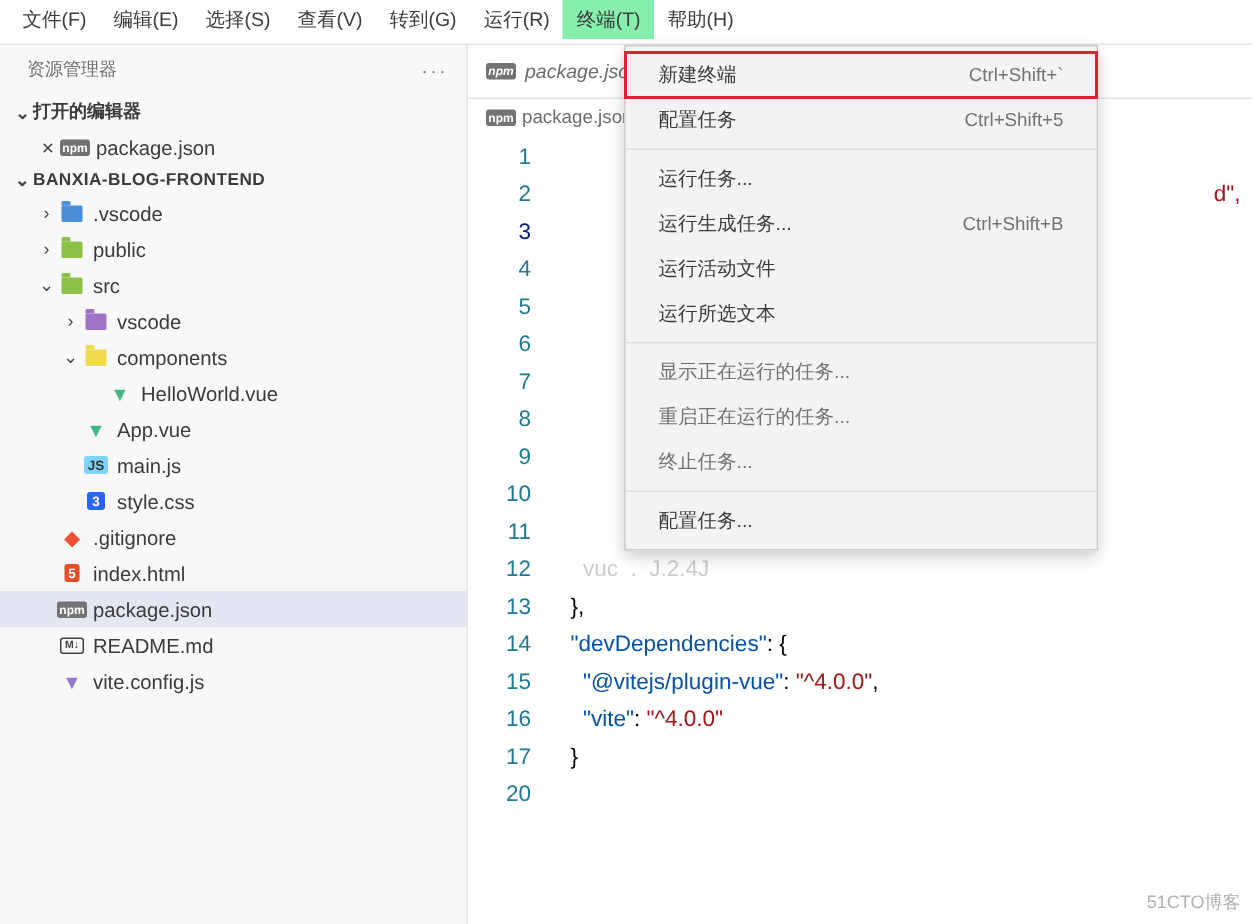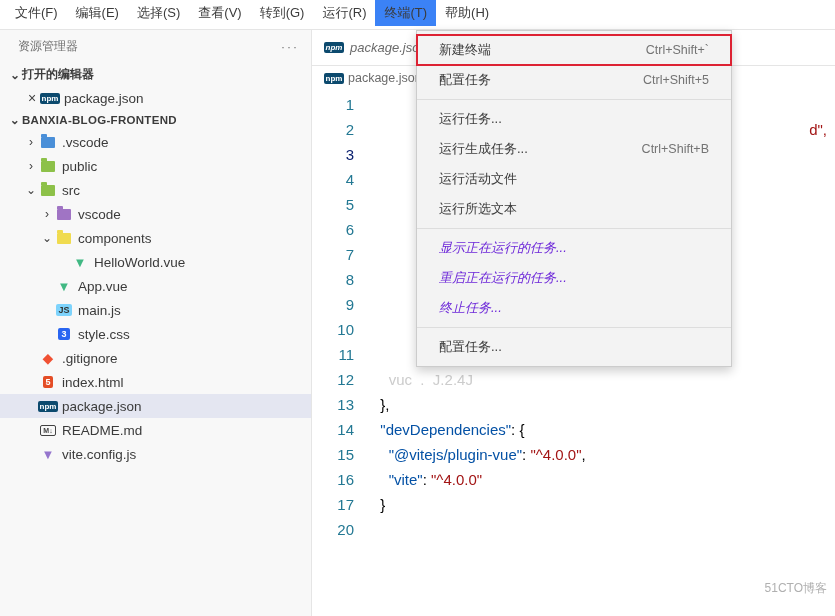--- a/index.html
+++ b/index.html
@@ -1,39 +1,39 @@
 <!DOCTYPE html>
 <html><head>
 <meta charset="utf-8">
 <style>
 * { margin: 0; padding: 0; box-sizing: border-box; font-family: "Segoe UI", -apple-system, sans-serif; }
 body { background: #fff; color: #333; font-size: 13px; overflow: hidden; width: 835px; height: 616px; position: relative; }
 
 .menubar { height: 30px; display: flex; align-items: flex-start; padding: 0 6px; border-bottom: 1px solid #e5e5e5; }
 .menubar-item { padding: 4px 9px; cursor: pointer; font-size: 13px; color: #3b3b3b; }
-.menubar-item.active { background: #3b82f6; }
+.menubar-item.active { background: #86efac; }
 
 .layout { display: flex; height: calc(100% - 30px); }
 
 .sidebar { width: 312px; border-right: 1px solid #e5e5e5; background: #f8f8f8; display: flex; flex-direction: column; }
 .sidebar-header { display: flex; align-items: center; justify-content: space-between; padding: 8px 12px 8px 18px; font-size: 12px; color: #6f6f6f; }
 .dots { letter-spacing: 2px; color: #6f6f6f; cursor: pointer; }
 
 .section-header { display: flex; align-items: center; padding: 3px 8px; font-size: 12px; font-weight: 600; color: #3b3b3b; cursor: pointer; }
 .section-header.project { font-weight: 700; letter-spacing: 0.3px; font-size: 11.5px; }
 .chev { width: 14px; display: inline-flex; justify-content: center; font-size: 12px; color: #424242; }
 
 .tree { padding-bottom: 8px; }
 .tree-row { display: flex; align-items: center; height: 24px; padding-right: 8px; cursor: pointer; font-size: 13.5px; color: #3b3b3b; }
 .tree-row.selected { background: #e4e6f1; } .indent-1 { padding-left: 24px; } .indent-2 { padding-left: 40px; } .indent-3 { padding-left: 56px; }
 
 .close-x { width: 16px; text-align: center; color: #424242; font-size: 14px; }
 .file-icon { width: 20px; display: inline-flex; align-items: center; justify-content: center; margin-right: 4px; }
 
-.icon-npm { background:#0c4a6e; color:#fff; font-size:8px; font-weight:700; padding:1px 2px; border-radius:2px; }
+.icon-npm { background:#737373; color:#fff; font-size:8px; font-weight:700; padding:1px 2px; border-radius:2px; }
 .icon-folder { width:14px; height:11px; background:#dcb67a; border-radius:1px; position:relative; }
 .icon-folder::before { content:""; position:absolute; top:-3px; left:0; width:6px; height:3px; background:#dcb67a; border-radius:1px 1px 0 0; }
 .icon-folder.blue { background:#4a8fd8; } .icon-folder.blue::before { background:#4a8fd8; }
 .icon-folder.green { background:#8dc149; } .icon-folder.green::before { background:#8dc149; }
 .icon-folder.purple { background:#a074c4; } .icon-folder.purple::before { background:#a074c4; }
 .icon-folder.yellow { background:#f0db4f; } .icon-folder.yellow::before { background:#f0db4f; }
 .icon-vue { color:#41b883; font-size:13px; font-weight:700; }
 .icon-js { background:#7dd3fc; color:#323330; font-size:9px; font-weight:700; padding:1px 2px; border-radius:2px; }
 .icon-css { background:#2965f1; color:#fff; font-size:9px; font-weight:700; padding:1px 3px; border-radius:2px; }
 .icon-git { color:#f05133; font-size:14px; }
@@ -54,26 +54,26 @@
 .gutter .ln.current { color: #0b216f; font-weight: 500; }
 .code-lines { flex: 1; padding-top: 2px; color: #333; }
 .code-lines .line { height: 25px; white-space: pre; }
 .tok-key { color: #0451a5; }
 .tok-str { color: #a31515; }
 .tok-punc { color: #000; }
 .tok-fade { color: #ccc; }
 
 .dropdown { position: absolute; top: 30px; left: 416px; width: 316px; background: #f3f3f3; border: 1px solid #ccc; box-shadow: 0 4px 10px rgba(0,0,0,0.2); padding: 4px 0; z-index: 10; }
 .menu-item { display: flex; align-items: center; justify-content: space-between; height: 30px; padding: 0 22px; font-size: 13px; color: #3b3b3b; cursor: pointer; }
-.menu-item.disabled { color: #6d28d9; cursor: default; font-style: italic; }
+.menu-item.disabled { color: #737373; cursor: default; }
 .menu-sep { height: 1px; background: #ddd; margin: 4px 0; }
 .menu-shortcut { color: #737373; font-size: 12.5px; }
 .menu-item.highlighted { outline: 2px solid #d23; outline-offset: -1px; }
 
-.watermark { position: absolute; bottom: 19px; right: 8px; font-size: 12px; color: #b0b0b0; }
+.watermark { position: absolute; bottom: 6px; right: 8px; font-size: 12px; color: #b0b0b0; }
 </style>
 </head>
 <body>
 
 <div class="menubar">
     <div class="menubar-item">文件(F)</div>
     <div class="menubar-item">编辑(E)</div>
     <div class="menubar-item">选择(S)</div>
     <div class="menubar-item">查看(V)</div>
     <div class="menubar-item">转到(G)</div>

